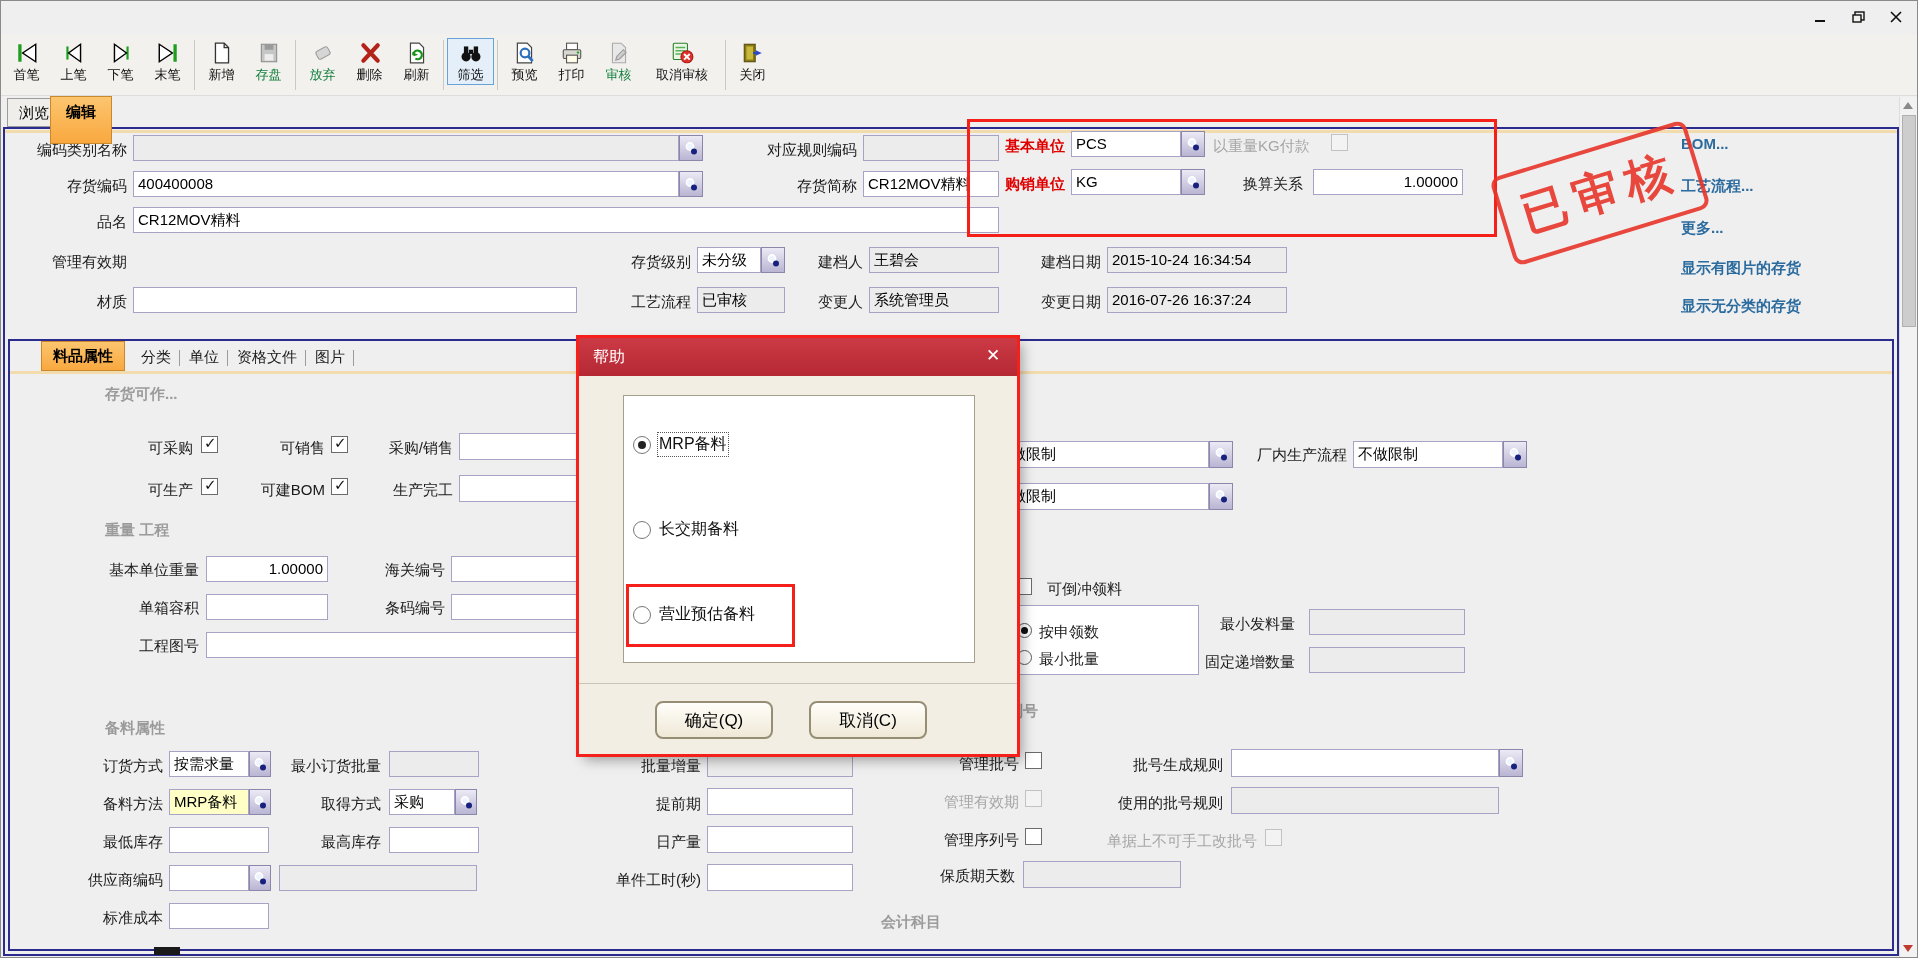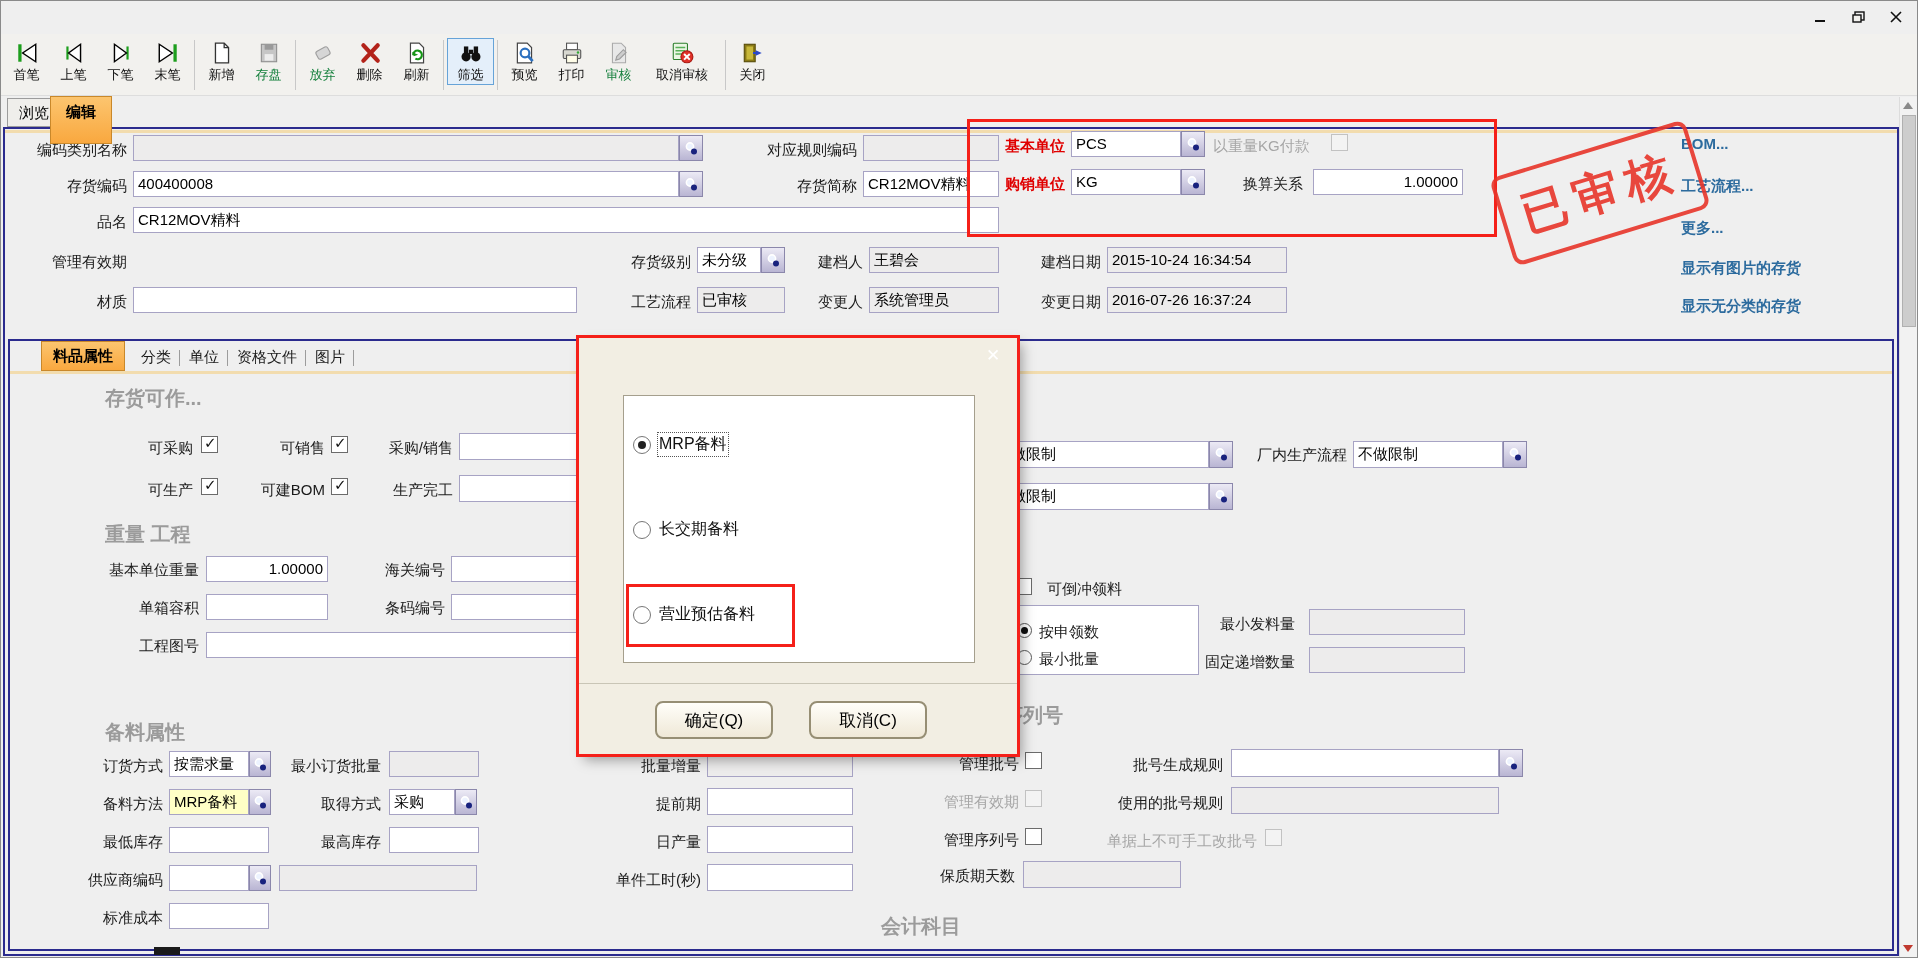--- a/index.html
+++ b/index.html
@@ -19,21 +19,21 @@
 .tbtn.dis{cursor:default}
 .tbtn.sel{border:1px solid #66A3D8;background:#E4EFFA}
 .tbtn.wide{width:80px}
 .tsep{width:1px;height:50px;background:#C8C8C8;margin:2px 3px 0}
 .tab{position:absolute;font-size:15px;text-align:center;border:1px solid #9C9C9C;background:#EFEEEB;box-sizing:border-box;cursor:pointer;z-index:3}
 .tab.act{background:linear-gradient(#FCC56F,#F9A83F);border-color:#C9882A;font-weight:bold}
 .lb{position:absolute;font-size:15px;color:#1A1A1A;white-space:nowrap;text-align:right}
 .lb.l{text-align:left}
 .lb.g{color:#A6A6A6}
 .lb.red{color:#E00000;font-weight:600}
-.sh{position:absolute;font-size:20px;font-weight:bold;color:#9B9B9B;white-space:nowrap}
+.sh{position:absolute;font-size:15px;font-weight:bold;color:#9B9B9B;white-space:nowrap}
 .fd{position:absolute;background:#fff;border:1px solid #A7A3C4;box-sizing:border-box;font-size:15px;line-height:24px;padding:0 4px;overflow:hidden;white-space:nowrap}
 .fd.dis{background:#EDECEC}
 .fd.yel{background:#FFFFC6}
 .fd.num{text-align:right}
 .panel{position:absolute;background:#fff;border:1px solid #A7A3C4;box-sizing:border-box}
 .lk{position:absolute;box-sizing:border-box;border:1px solid #8B87AB;background:linear-gradient(#ECEAF5,#B9B5D3);display:flex;align-items:center;justify-content:center;cursor:pointer}
 .cb{position:absolute;width:17px;height:17px;background:#fff;border:1px solid #6B6B6B;box-sizing:border-box;cursor:pointer}
 .cb.on::after{content:"✓";position:absolute;left:2px;top:-3px;font-size:15px;font-weight:bold;color:#111}
 .cb.dis{border-color:#C2C2C2;background:#F3F3F3;cursor:default}
 .rd{position:absolute;width:15px;height:15px;border:1px solid #5A5A5A;border-radius:50%;background:#fff;box-sizing:border-box;cursor:pointer}
@@ -471,20 +471,21 @@
   <div class="fd" style="left:706px;top:863px;width:146px;height:27px"></div>
   <div class="lb" style="left:926px;top:866px;width:88px">保质期天数</div>
   <div class="fd dis" style="left:1022px;top:860px;width:158px;height:27px"></div>
 
   <div class="lb" style="left:100px;top:908px;width:62px">标准成本</div>
   <div class="fd" style="left:168px;top:902px;width:100px;height:26px"></div>
   <div class="sh" style="left:880px;top:912px">会计科目</div>
   <div class="frag" style="left:153px;top:946px;width:26px;height:8px"></div>
 
   <div class="dlg">
+    <div class="dlg-title">帮助</div>
     <div class="dlg-x">✕</div>
     <div class="dlg-list"></div>
     <div class="drd on" style="left:54px;top:98px"></div>
     <div class="dopt focus" style="left:80px;top:96px">MRP备料</div>
     <div class="drd" style="left:54px;top:183px"></div>
     <div class="dopt" style="left:80px;top:181px">长交期备料</div>
     <div class="drd" style="left:54px;top:268px"></div>
     <div class="dopt" style="left:80px;top:266px">营业预估备料</div>
     <div class="ann" style="left:47px;top:246px;width:163px;height:57px"></div>
     <div class="dsep"></div>

